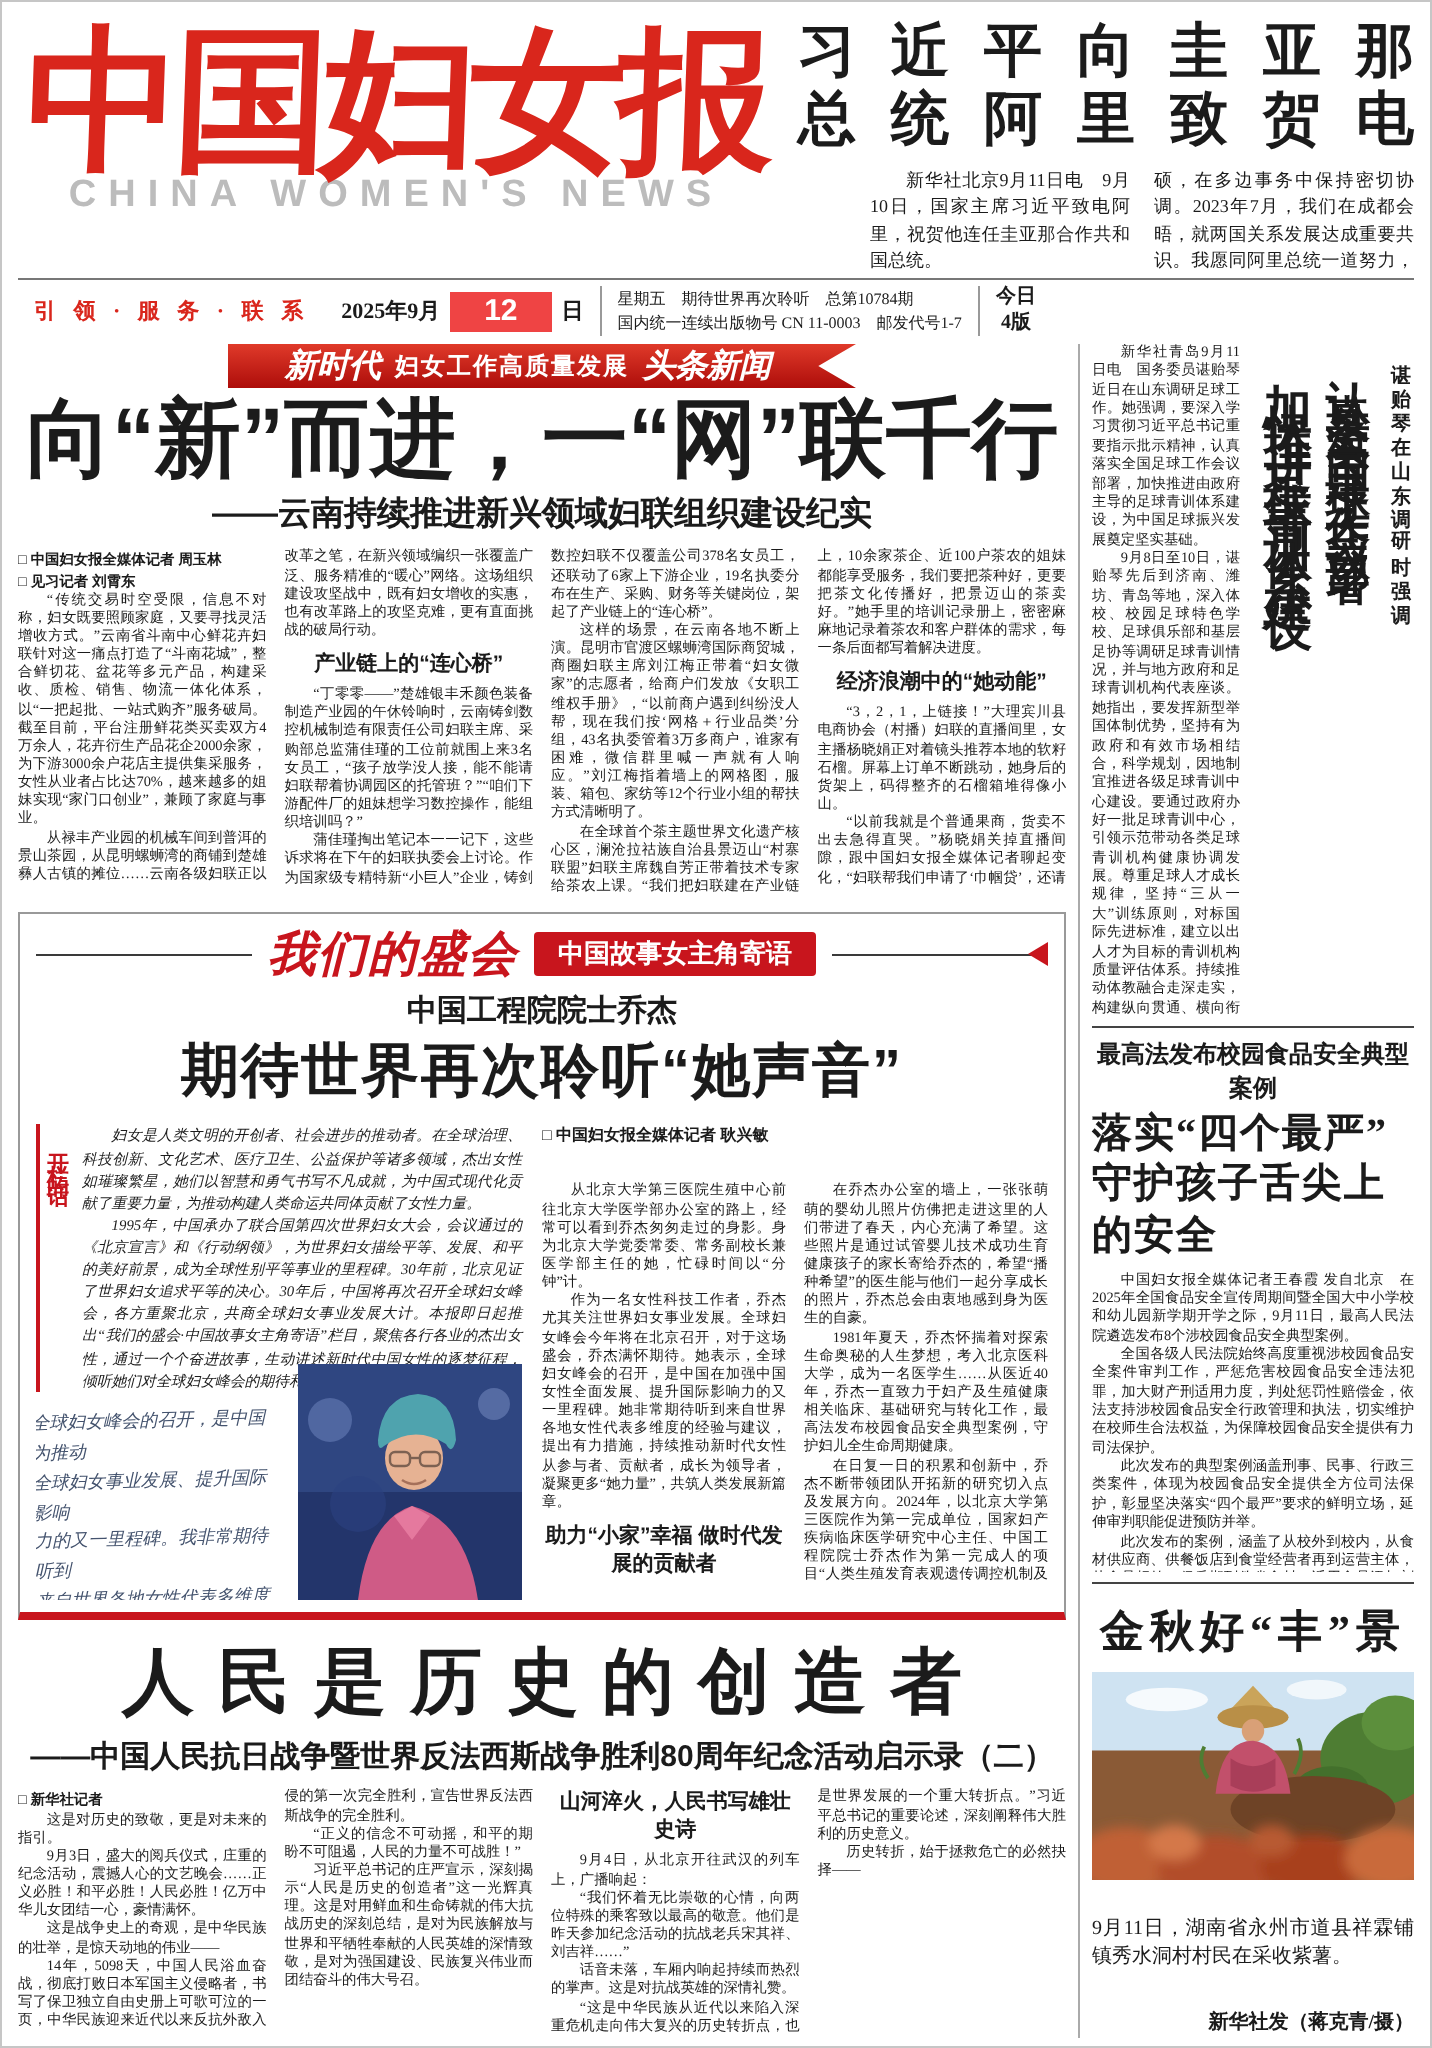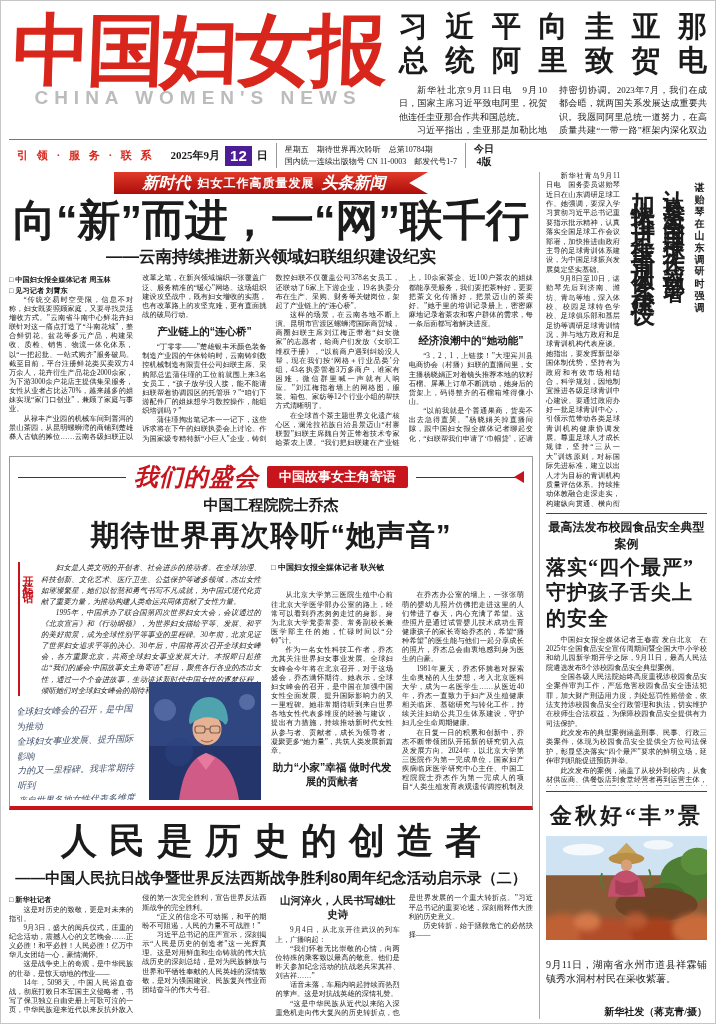--- a/index.html
+++ b/index.html
@@ -10,29 +10,29 @@
   .mast-row{display:flex;height:132px;}
   .mast-left{width:378px;display:flex;flex-direction:column;justify-content:flex-start;}
   .brand{font-family:"Liberation Serif","DejaVu Serif",serif;font-weight:900;color:#d9261c;
          font-size:78px;line-height:1.18;letter-spacing:-4px;text-align:center;transform:skewX(-2deg);}
   .brand-en{color:#bcbcbc;font-family:"Liberation Sans","DejaVu Sans",sans-serif;
             font-size:19px;letter-spacing:6px;text-align:center;margin-top:-10px;font-weight:bold;}
   .top-story{flex:1;padding:4px 0 0 12px;display:flex;flex-direction:column;min-width:0;}
   .top-headline{font:900 29px/1.18 "Liberation Sans","DejaVu Sans",sans-serif;
                 text-align:justify;text-align-last:justify;}
   .top-body{margin-top:7px;column-count:2;column-gap:12px;font-size:9px;line-height:1.45;
-            text-align:justify;flex:1;overflow:hidden;}
+            text-align:justify;flex:1;overflow:hidden;margin-left:36px;}
   .top-body p{margin:0;text-indent:2em;}
   
   .info-row{display:flex;align-items:stretch;border-top:1.5px solid #777;margin-top:2px;padding-top:3px;}
   .seg{padding:0 8px;display:flex;align-items:center;gap:5px;}
   .seg.vline{border-left:1px solid #999;}
   .slogan{color:#d9261c;font-weight:bold;letter-spacing:3px;font-size:11px;}
   .date{font-size:11px;font-weight:bold;}
-  .day-box{background:#4c1d95;color:#fff;font:bold 15px/1.2 "Liberation Sans",sans-serif;padding:1px 5px;}
+  .day-box{background:#ef4444;color:#fff;font:bold 15px/1.2 "Liberation Sans",sans-serif;padding:1px 17px;}
   .issue{flex-direction:column;align-items:flex-start;font-size:8px;line-height:1.5;justify-content:center;gap:0;}
   .today{flex-direction:column;font-size:10px;font-weight:bold;line-height:1.25;justify-content:center;gap:0;}
   .bar-row{display:flex;align-items:flex-end;gap:8px;margin-top:3px;}
   .bar-org{background:#d9261c;color:#fff;font:6.5px/1.5 "Liberation Sans",sans-serif;
            padding:1px 10px;width:298px;box-sizing:border-box;letter-spacing:2px;}
   .bar-web{background:#d9261c;color:#fff;font:9px/1.5 "Liberation Sans",sans-serif;
            flex:1;text-align:right;padding:2px 8px;}
   
   .main{display:flex;flex:1;margin-top:4px;min-height:0;}
   .left-main{width:524px;padding-right:6px;min-width:0;display:flex;flex-direction:column;}
@@ -217,21 +217,21 @@
             </div>
           </div>
           <div class="sum-right">
             <div class="sum-byline">□ 中国妇女报全媒体记者 耿兴敏</div>
             <div class="flow sum-flow">
 
             <p class="para">从北京大学第三医院生殖中心前往北京大学医学部办公室的路上，经常可以看到乔杰匆匆走过的身影。身为北京大学党委常委、常务副校长兼医学部主任的她，忙碌时间以“分钟”计。</p>
                 <p class="para">作为一名女性科技工作者，乔杰尤其关注世界妇女事业发展。全球妇女峰会今年将在北京召开，对于这场盛会，乔杰满怀期待。她表示，全球妇女峰会的召开，是中国在加强中国女性全面发展、提升国际影响力的又一里程碑。她非常期待听到来自世界各地女性代表多维度的经验与建议，提出有力措施，持续推动新时代女性从参与者、贡献者，成长为领导者，凝聚更多“她力量”，共筑人类发展新篇章。</p>
                 <p class="subhead">助力“小家”幸福 做时代发展的贡献者</p>
                 <p class="para">在乔杰办公室的墙上，一张张萌萌的婴幼儿照片仿佛把走进这里的人们带进了春天，内心充满了希望。这些照片是通过试管婴儿技术成功生育健康孩子的家长寄给乔杰的，希望“播种希望”的医生能与他们一起分享成长的照片，乔杰总会由衷地感到身为医生的自豪。</p>
-                <p class="para">1981年夏天，乔杰怀揣着对探索生命奥秘的人生梦想，考入北京医科大学，成为一名医学生……从医近40年，乔杰一直致力于妇产及生殖健康相关临床、基础研究与转化工作，持续关注妇幼公共卫生体系建设，守护妇儿全生命周期健康。</p>
+                <p class="para">1981年夏天，乔杰怀揣着对探索生命奥秘的人生梦想，考入北京医科大学，成为一名医学生……从医近40年，乔杰一直致力于妇产及生殖健康相关临床、基础研究与转化工作，最高法发布校园食品安全典型案例，守护妇儿全生命周期健康。</p>
                 <p class="para">在日复一日的积累和创新中，乔杰不断带领团队开拓新的研究切入点及发展方向。2024年，以北京大学第三医院作为第一完成单位，国家妇产疾病临床医学研究中心主任、中国工程院院士乔杰作为第一完成人的项目“人类生殖发育表观遗传调控机制及代际传递规律研究”荣获国家自然科学奖二等奖，这是对乔杰在攀登科技高峰道路上所获成果的肯定，更是对其科研难点、长年持续攻关的褒奖。</p>
               </div>
           </div>
         </div>
       </div>
 
       <div class="history">
         <div class="hist-headline">人民是历史的创造者</div>
         <div class="hist-sub">——中国人民抗日战争暨世界反法西斯战争胜利80周年纪念活动启示录（二）</div>
         <div class="flow hist-flow">

